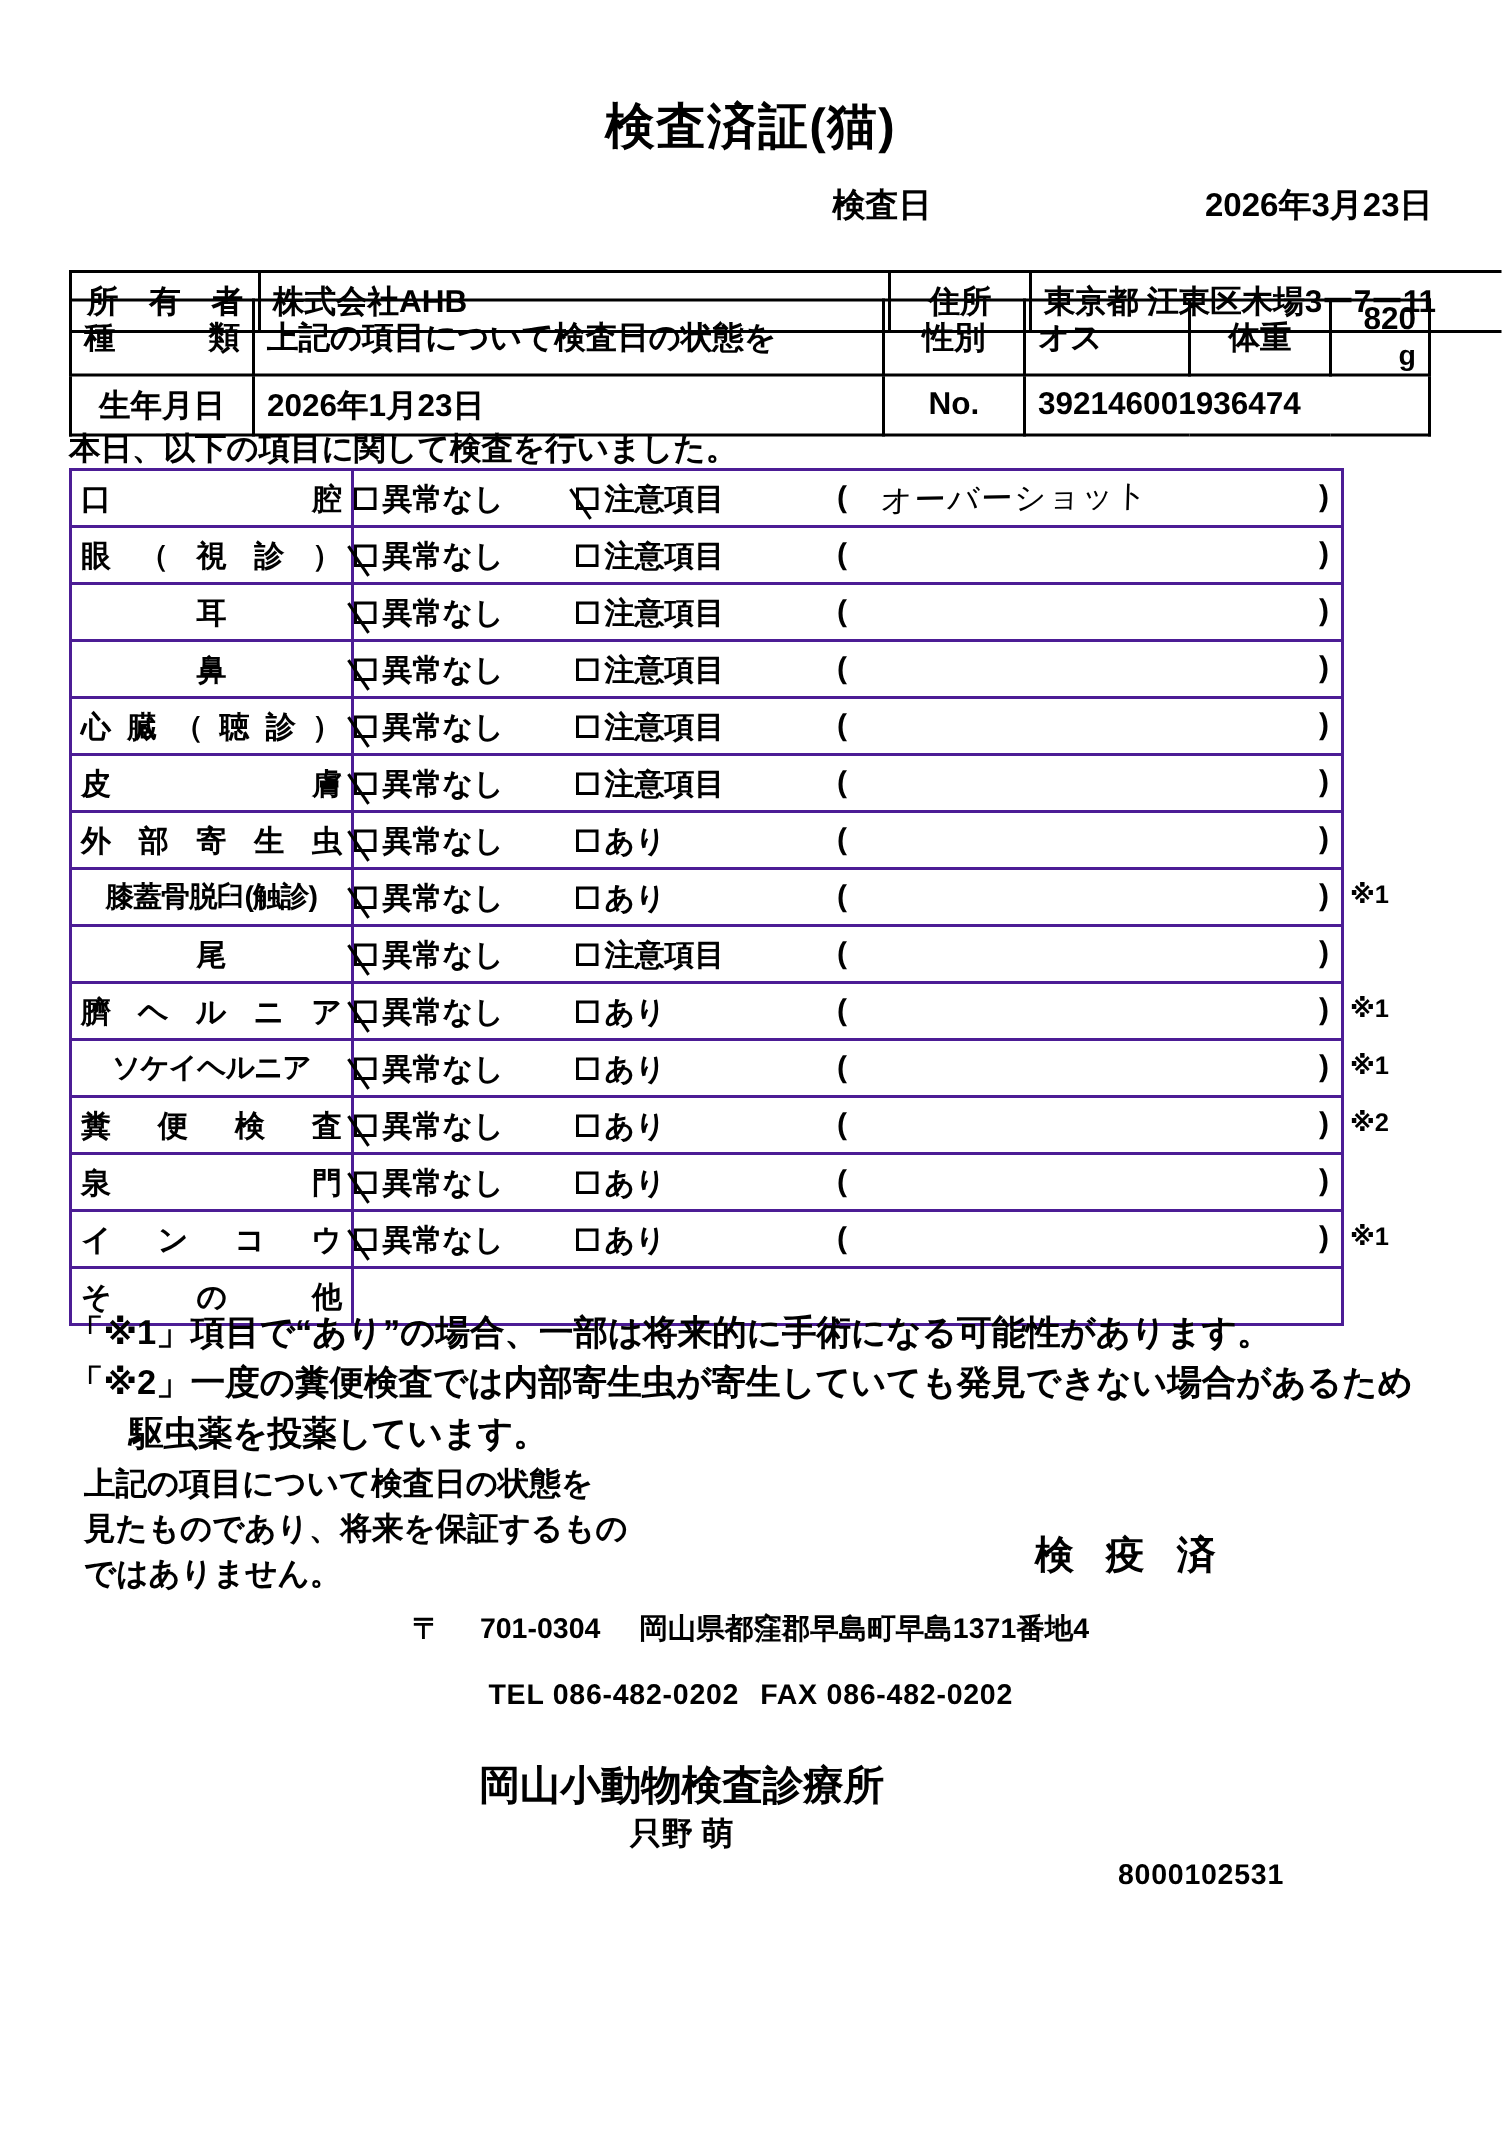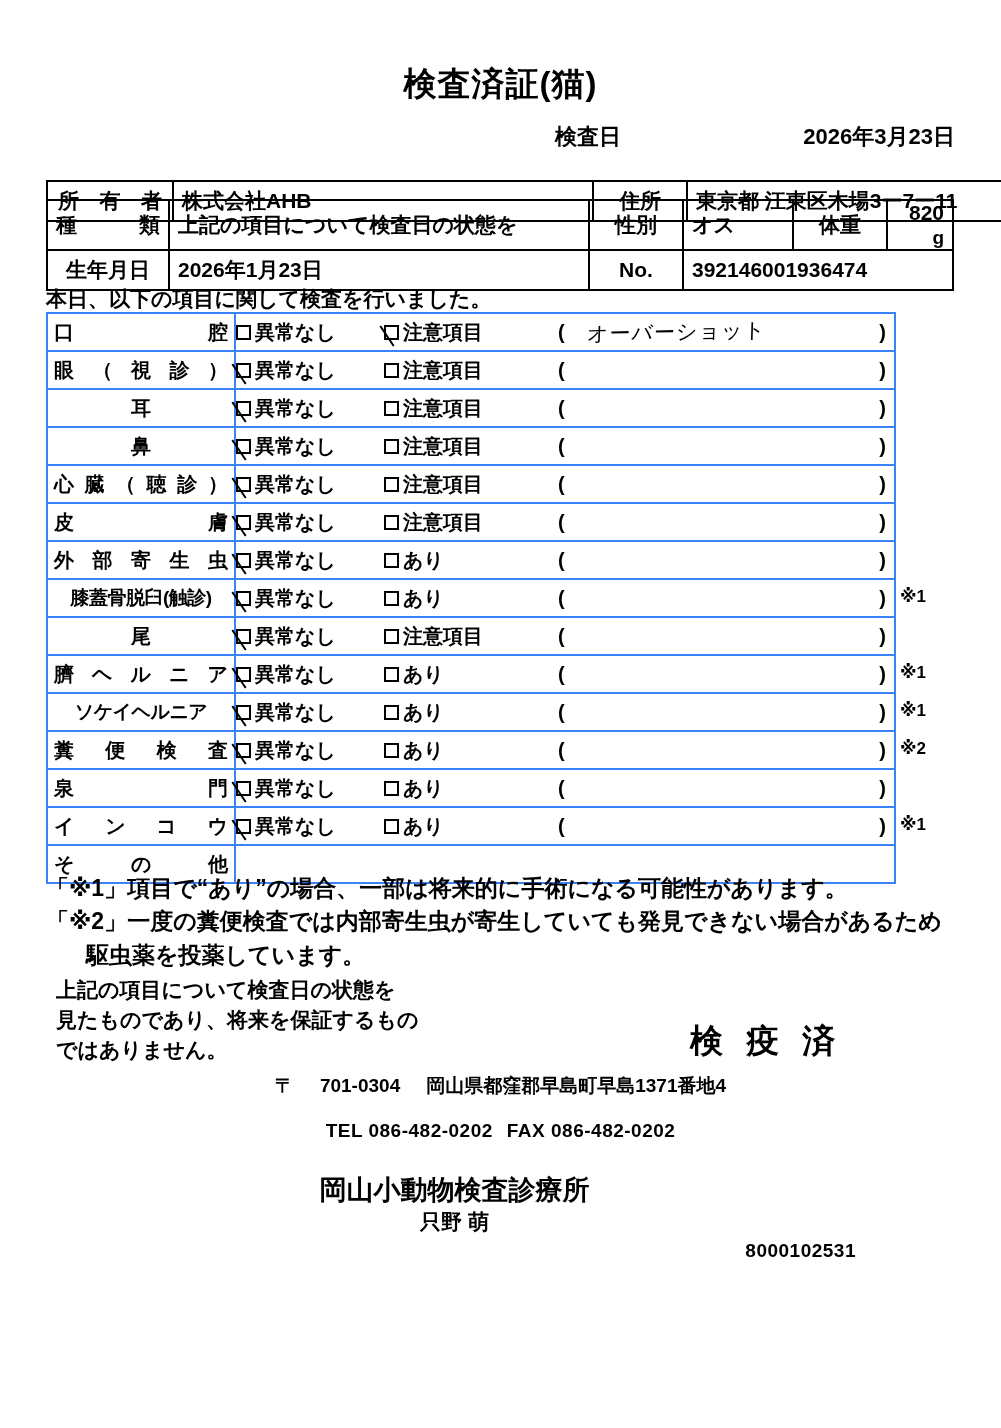--- a/index.html
+++ b/index.html
@@ -134,21 +134,21 @@
   
   .exam-table {
     position: absolute;
     left: 46px;
     top: 312px;
     width: 850px;
     border-collapse: collapse;
     table-layout: fixed;
   }
   .exam-table td {
-    border: 2px solid #3b82f6;
+    border: 2px solid #4c1d95;
     height: 36px;
     vertical-align: middle;
     font-size: 20px;
     font-weight: bold;
   }
   .exam-table td.item-label {
     width: 174px;
     padding: 0 6px;
     text-align: justify;
     text-align-last: justify;
@@ -267,21 +267,21 @@
     width: 420px;
     font-size: 21px;
     font-weight: bold;
     line-height: 1.42;
   }
 
   .quarantine-stamp {
     position: absolute;
     left: 690px;
     top: 1019px;
-    font-size: 33px;
+    font-size: 26px;
     font-weight: bold;
     letter-spacing: 7px;
   }
 
   
   .clinic-address {
     position: absolute;
     left: 0;
     top: 1073px;
     width: 1001px;

